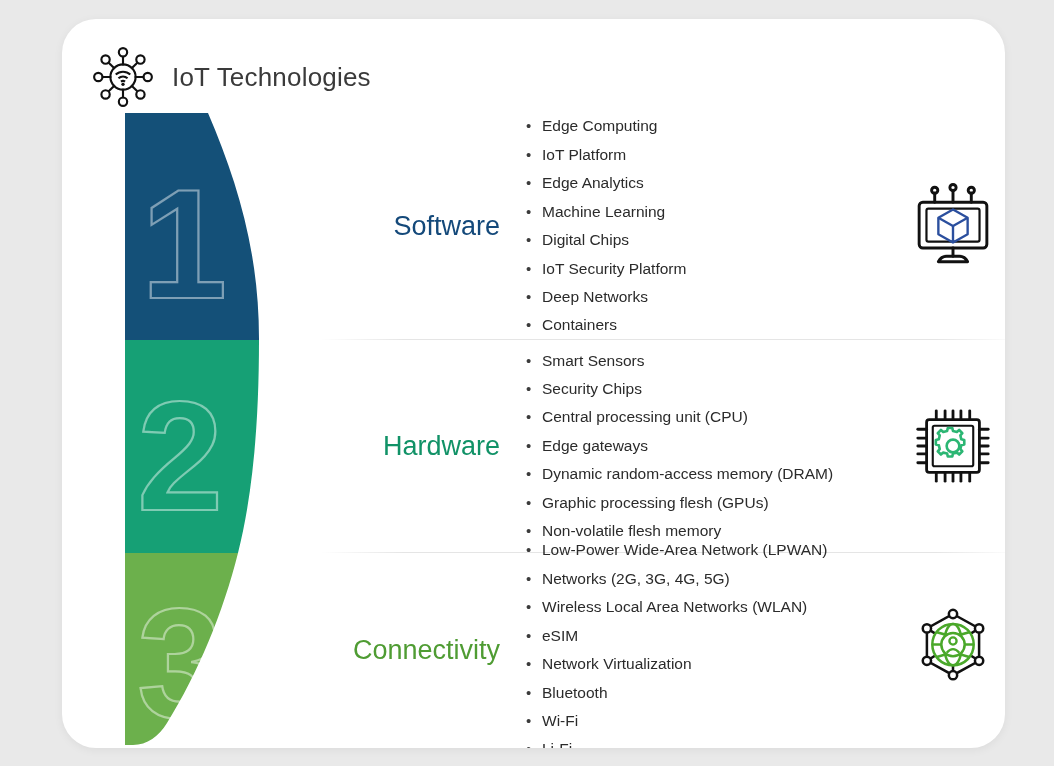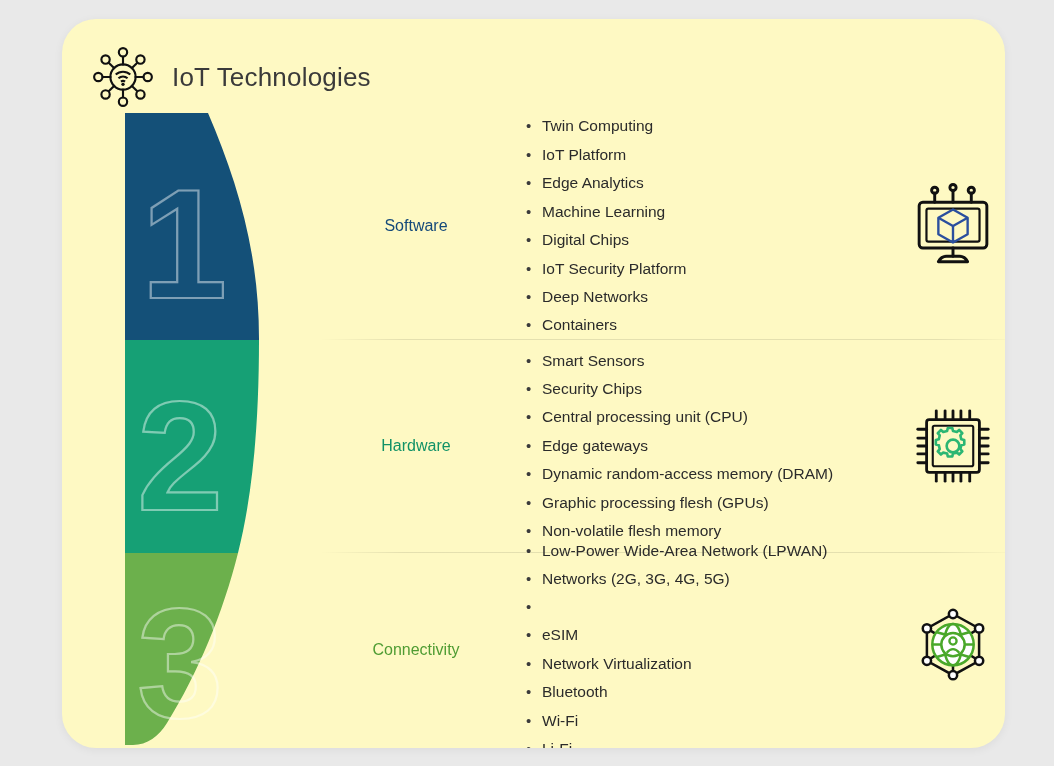--- a/index.html
+++ b/index.html
@@ -20,21 +20,21 @@
     height: 766px;
   }
 
   
   .card {
     position: absolute;
     left: 62px;
     top: 19px;
     width: 943px;
     height: 729px;
-    background: #fef9c3;
+    background: #ffffff;
     border-radius: 34px;
     box-shadow: 0 2px 10px rgba(0,0,0,0.06);
     overflow: hidden;
   }
 
   
   .header {
     position: absolute;
     left: 30px;
     top: 20px;
@@ -87,22 +87,22 @@
     width: 700px;
     height: 1px;
     background: linear-gradient(to right, rgba(0,0,0,0.0), rgba(0,0,0,0.10) 12%, rgba(0,0,0,0.10) 88%, rgba(0,0,0,0.0));
   }
   #div-0 { top: 320px; }
   #div-1 { top: 533px; }
 
   .cat-label {
     width: 206px;
     flex: 0 0 206px;
-    font-size: 16px;
-    text-align: center;
+    font-size: 27px;
+    text-align: right;
     padding-left: 38px;
     box-sizing: border-box;
     white-space: nowrap;
   }
 
   .items {
     flex: 1 1 auto;
     padding-left: 26px;
   }
   .item {
@@ -187,21 +187,21 @@
     </div>
 
     <div class="divider" id="div-0"></div>
     <div class="divider" id="div-1"></div>
 
     <div class="row" id="row-0">
       <div class="cat-label" style="color: rgb(20, 73, 122);">Software</div>
       <div class="items">
         <div class="item">
             <span class="bullet">•</span>
-            <span class="item-text">Twin Computing</span>
+            <span class="item-text">Edge Computing</span>
           </div>
         <div class="item">
             <span class="bullet">•</span>
             <span class="item-text">IoT Platform</span>
           </div>
         <div class="item">
             <span class="bullet">•</span>
             <span class="item-text">Edge Analytics</span>
           </div>
         <div class="item">
@@ -320,20 +320,21 @@
         <div class="item">
             <span class="bullet">•</span>
             <span class="item-text">Low-Power Wide-Area Network (LPWAN)</span>
           </div>
         <div class="item">
             <span class="bullet">•</span>
             <span class="item-text">Networks (2G, 3G, 4G, 5G)</span>
           </div>
         <div class="item">
             <span class="bullet">•</span>
+            <span class="item-text">Wireless Local Area Networks (WLAN)</span>
           </div>
         <div class="item">
             <span class="bullet">•</span>
             <span class="item-text">eSIM</span>
           </div>
         <div class="item">
             <span class="bullet">•</span>
             <span class="item-text">Network Virtualization</span>
           </div>
         <div class="item">

